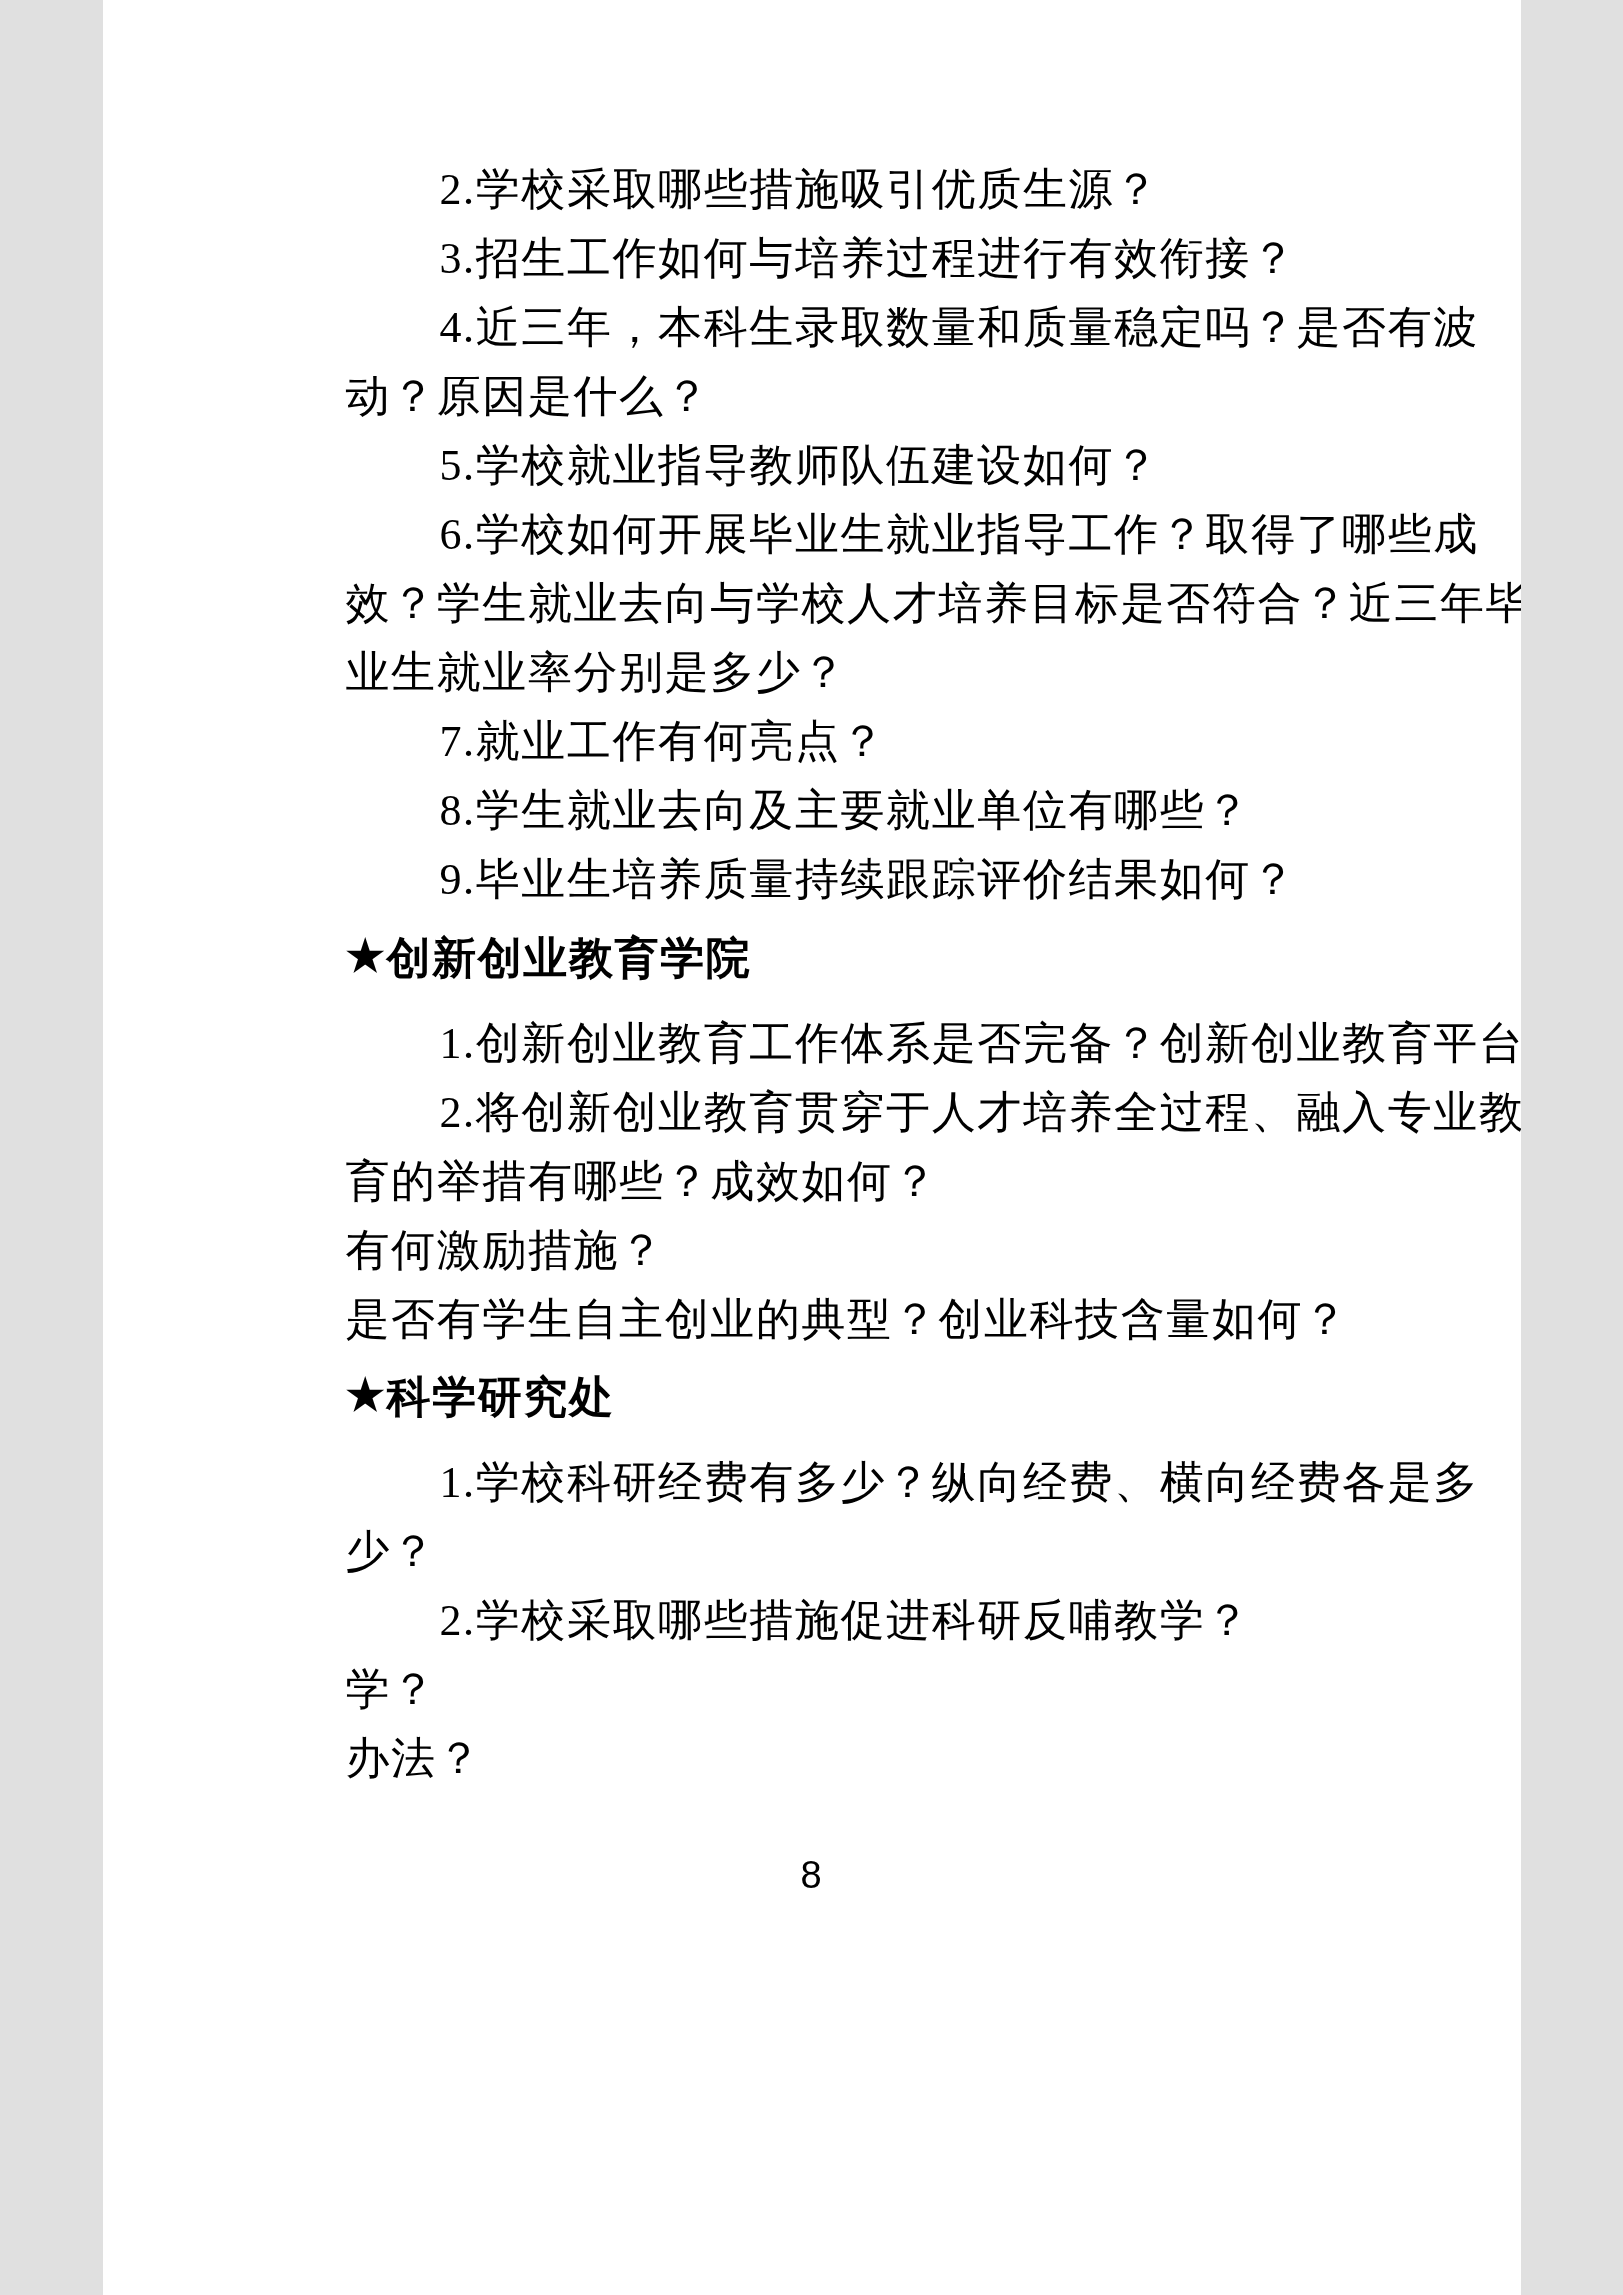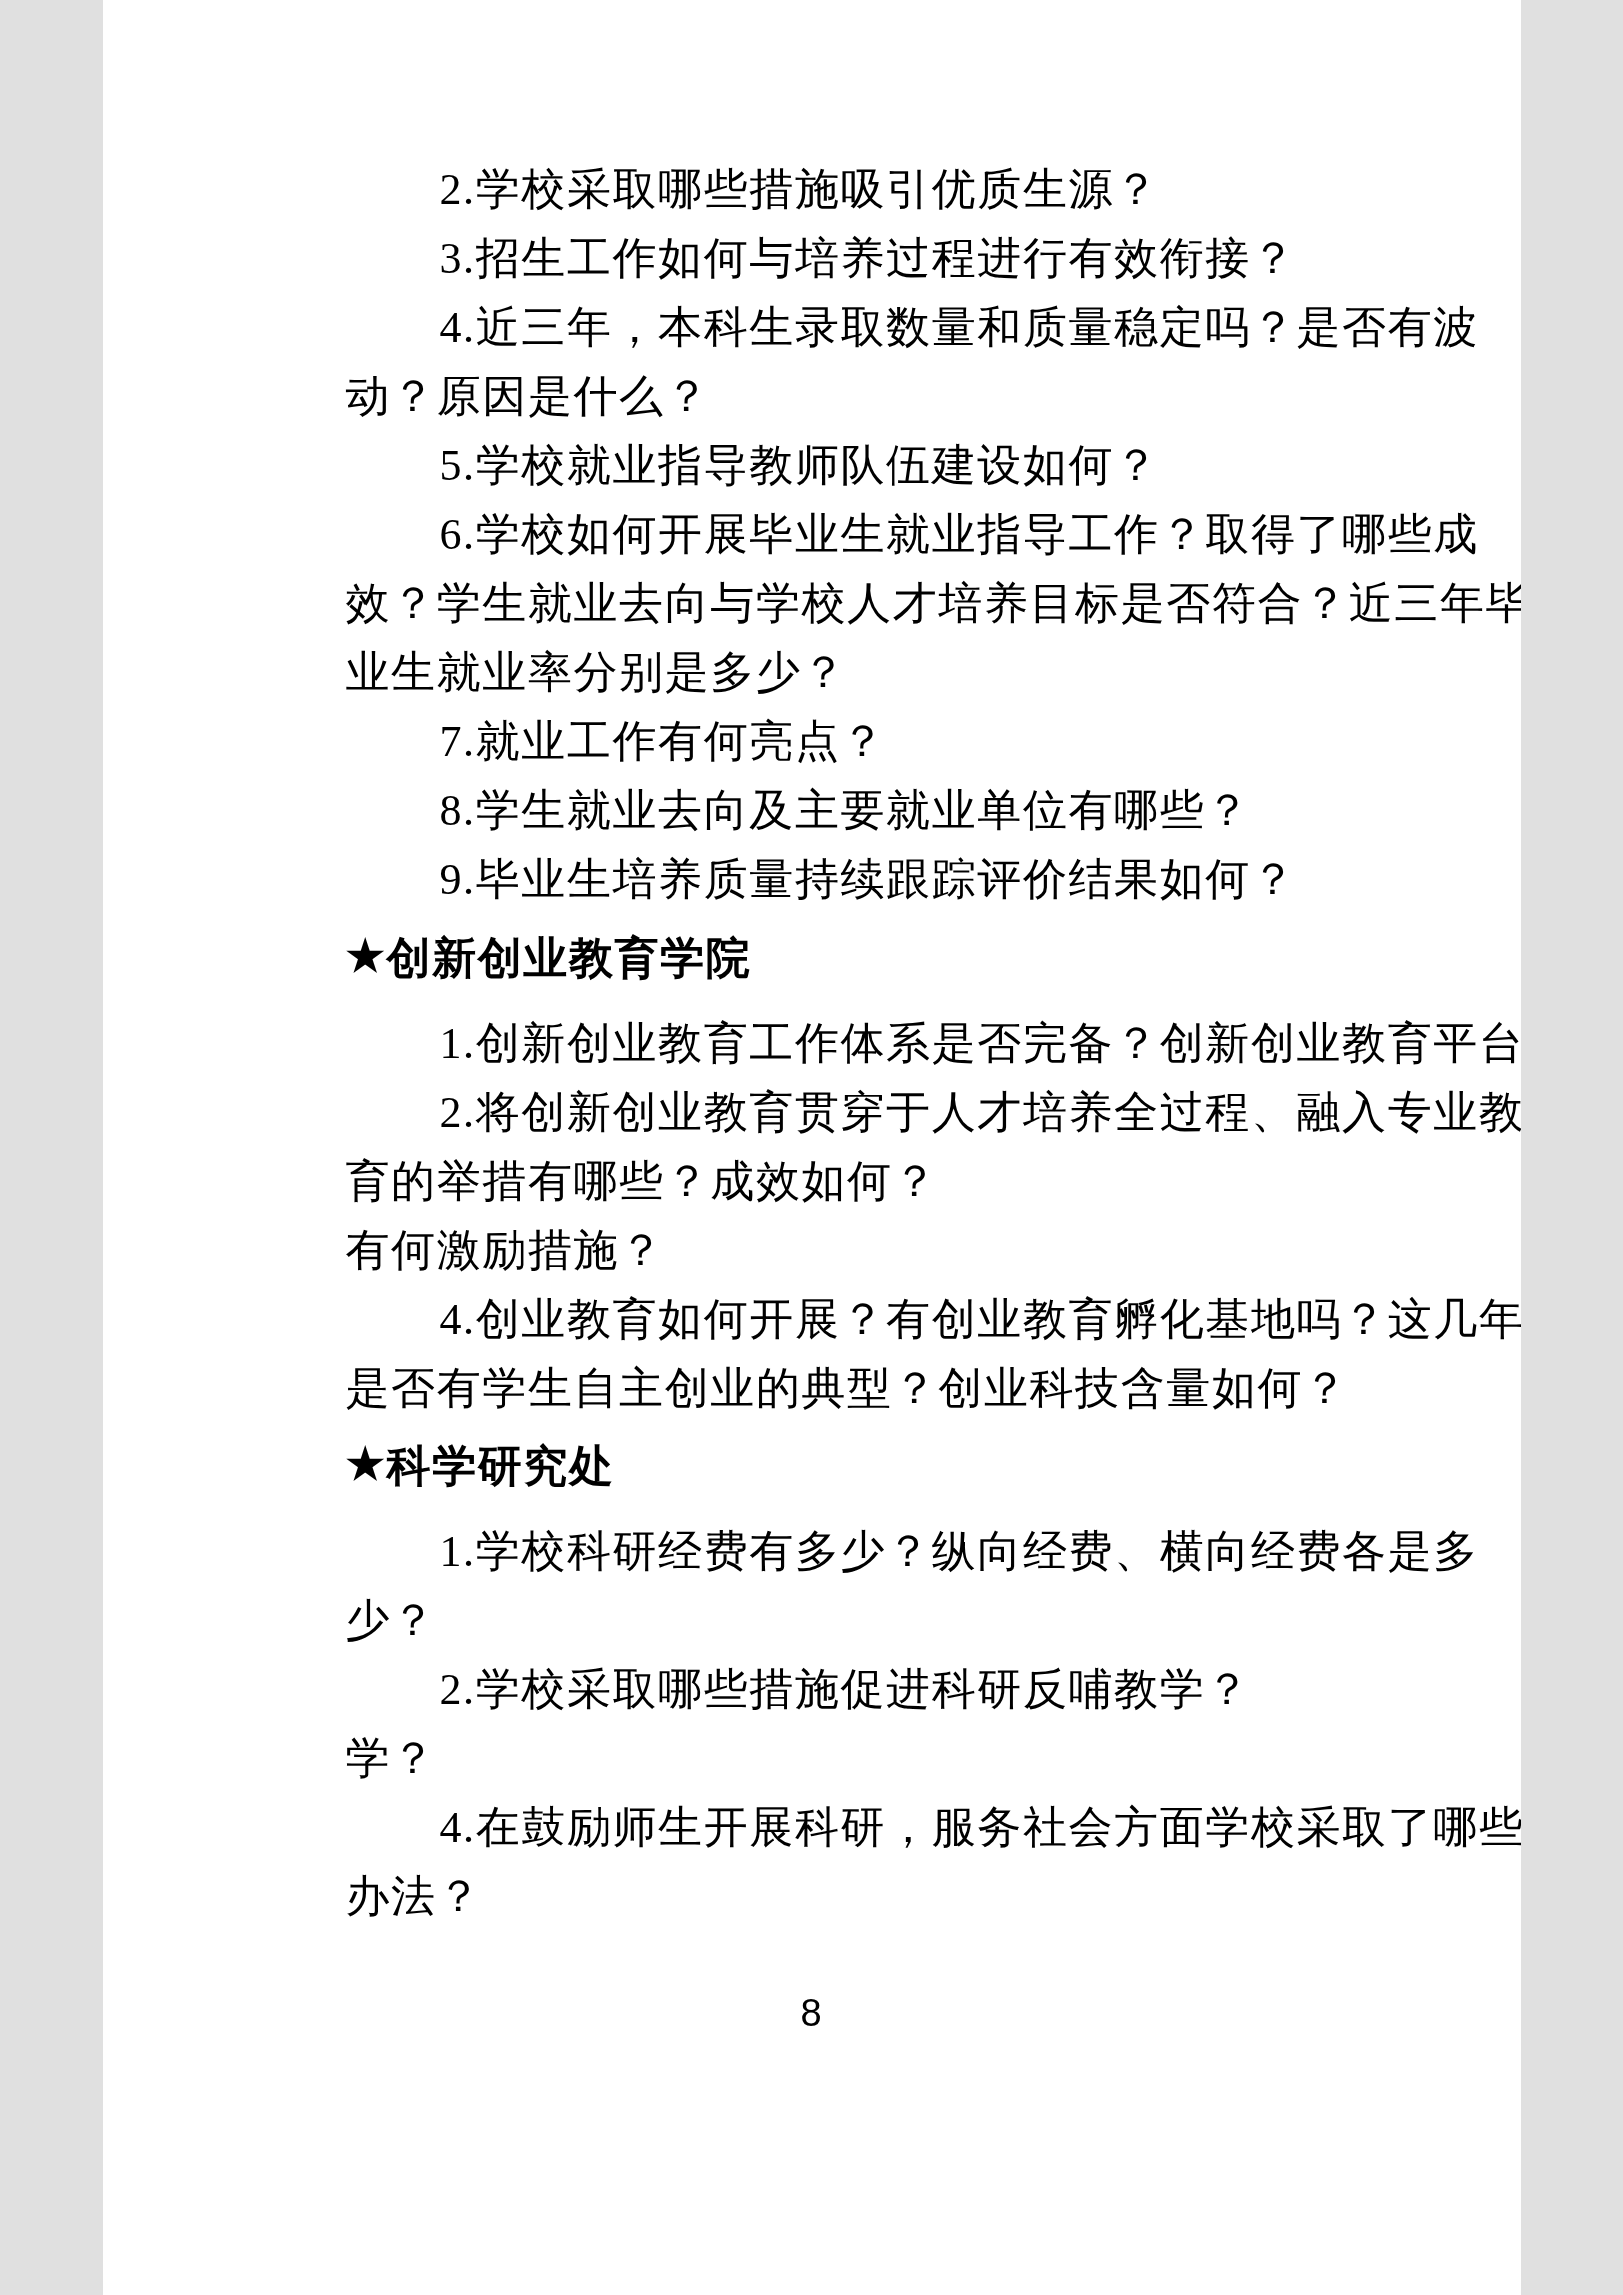--- a/index.html
+++ b/index.html
@@ -77,30 +77,28 @@
     <div class="line indent">8.学生就业去向及主要就业单位有哪些？</div>
     <div class="line indent">9.毕业生培养质量持续跟踪评价结果如何？</div>
   </section>
 
   <section>
     <h2 class="heading"><span class="star">★</span><span>创新创业教育学院</span></h2>
     <div class="line indent fill">1.创新创业教育工作体系是否完备？创新创业教育平台</div>
     <div class="line indent fill">2.将创新创业教育贯穿于人才培养全过程、融入专业教</div>
     <div class="line">育的举措有哪些？成效如何？</div>
     <div class="line">有何激励措施？</div>
-    <div class="line indent fill">4.创业教育如何开展？有创业教育孵化基地吗？这几年</div>
     <div class="line">是否有学生自主创业的典型？创业科技含量如何？</div>
   </section>
 
   <section>
     <h2 class="heading"><span class="star">★</span><span>科学研究处</span></h2>
     <div class="line indent fill">1.学校科研经费有多少？纵向经费、横向经费各是多</div>
     <div class="line">少？</div>
     <div class="line indent">2.学校采取哪些措施促进科研反哺教学？</div>
     <div class="line">学？</div>
-    <div class="line indent fill">4.在鼓励师生开展科研，服务社会方面学校采取了哪些</div>
     <div class="line">办法？</div>
   </section>
 
   <div class="page-number">8</div>
 
 </div>
 
 
 </body></html>

